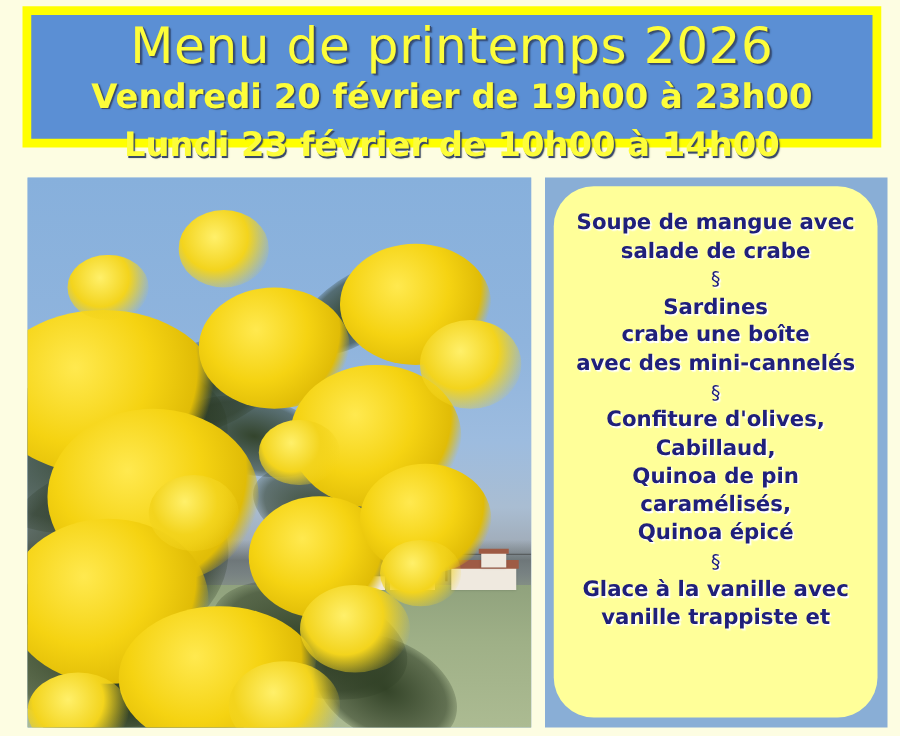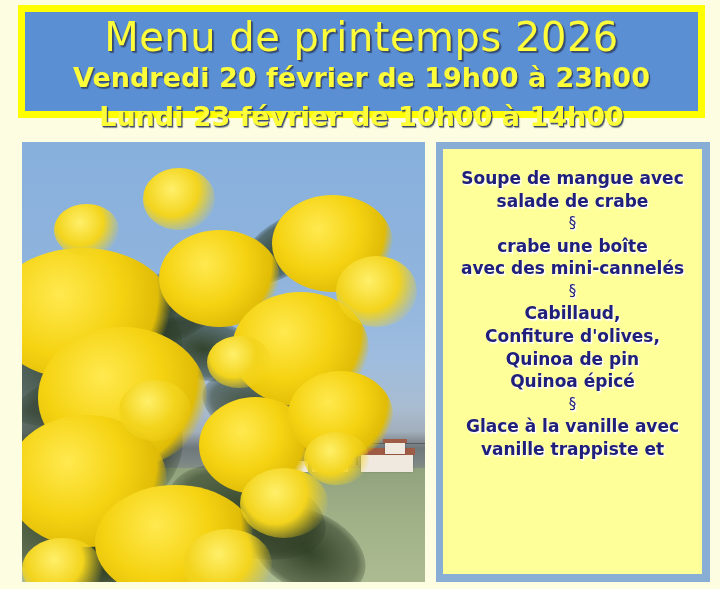--- a/index.html
+++ b/index.html
@@ -159,20 +159,21 @@
   #menu-inner {
     width: 100%;
     height: 100%;
     background: #ffff99;
     box-sizing: border-box;
     display: flex;
     flex-direction: column;
     align-items: center;
     justify-content: flex-start;
     padding-top: 18px;
+    border-radius: 32px;
   }
   .menu-line {
     font-family: "DejaVu Sans", sans-serif;
     font-size: 17px;
     font-weight: bold;
     color: #20207a;
     line-height: 1.33;
     text-align: center;
     white-space: nowrap;
     text-shadow:
@@ -243,24 +244,26 @@
     <div class="bloom small" style="left:24%; top:54%; width:18%; height:14%;"></div>
     <div class="bloom small" style="left:46%; top:44%; width:16%; height:12%;"></div>
   </div>
 </div>
 
 <div id="menu-box">
   <div id="menu-inner">
     <div class="menu-line">Soupe de mangue avec</div>
     <div class="menu-line">salade de crabe</div>
     <div class="menu-line sep">§</div>
+    <div class="menu-line">Sardines</div>
     <div class="menu-line">crabe une boîte</div>
     <div class="menu-line">avec des mini-cannelés</div>
     <div class="menu-line sep">§</div>
+    <div class="menu-line">Confiture d'olives,</div>
     <div class="menu-line">Cabillaud,</div>
-    <div class="menu-line">Confiture d'olives,</div>
     <div class="menu-line">Quinoa de pin</div>
+    <div class="menu-line">caramélisés,</div>
     <div class="menu-line">Quinoa épicé</div>
     <div class="menu-line sep">§</div>
     <div class="menu-line">Glace à la vanille avec</div>
     <div class="menu-line">vanille trappiste et</div>
   </div>
 </div>
 
 </body></html>

